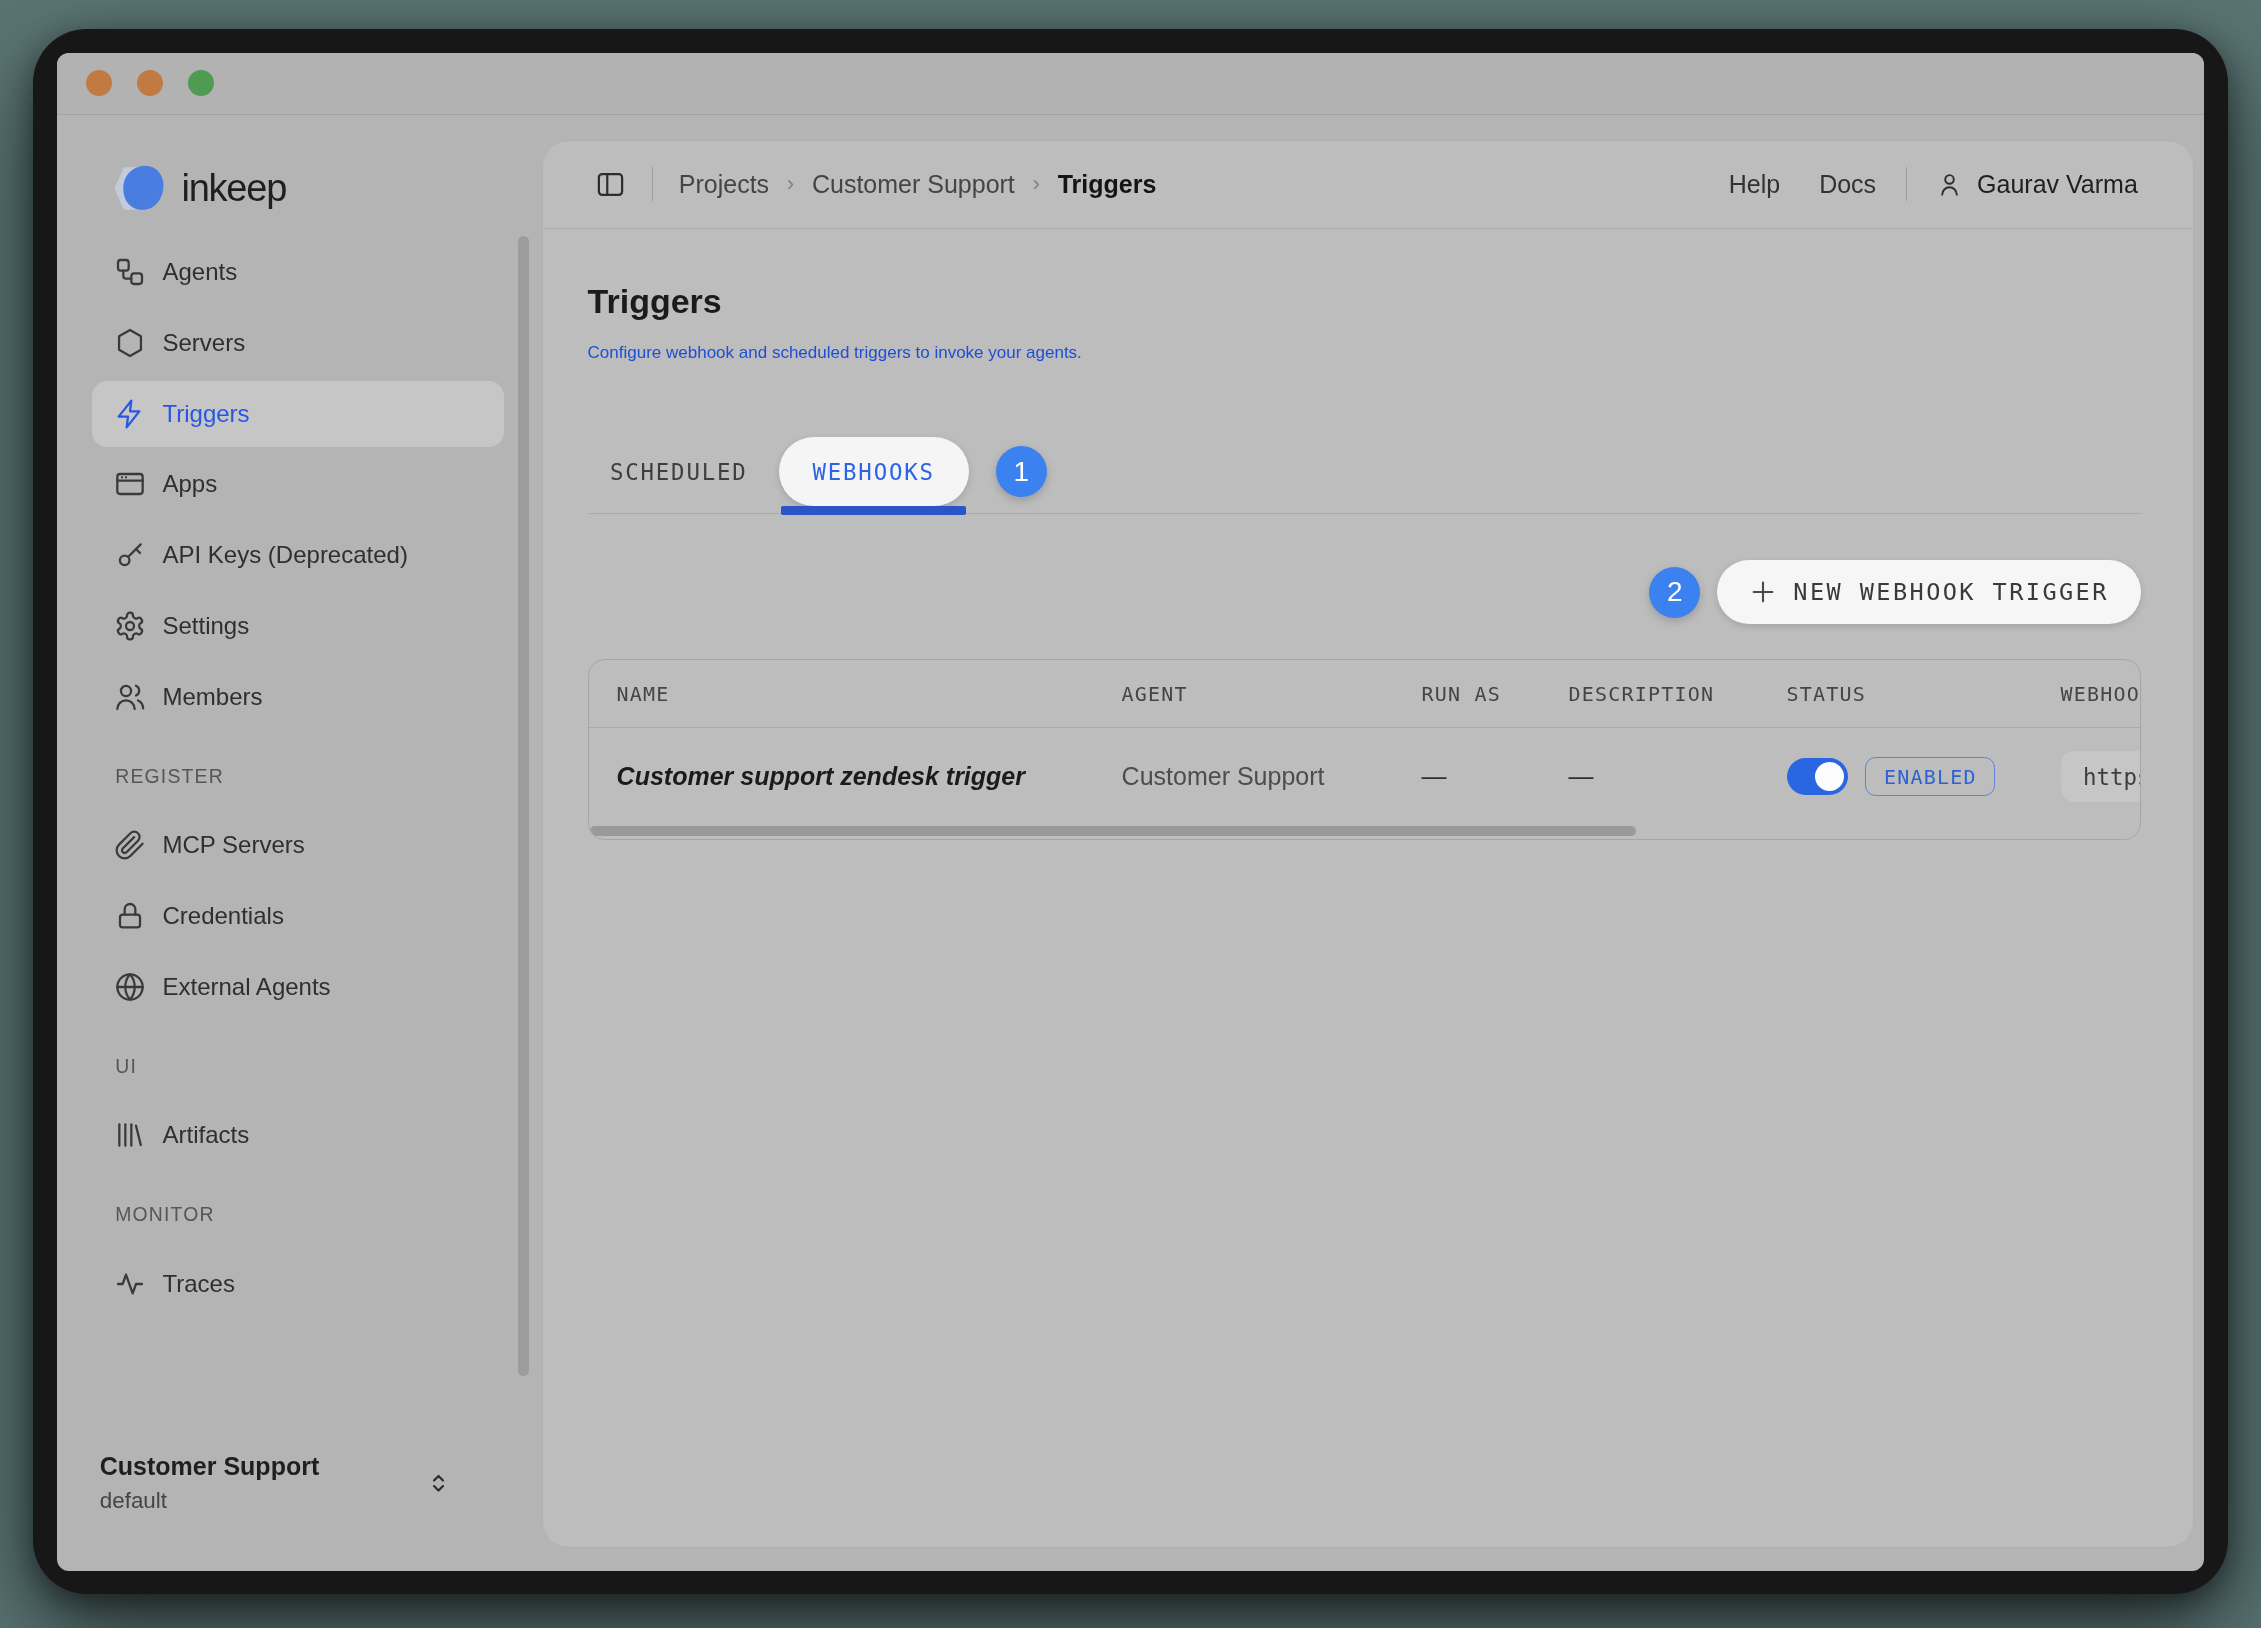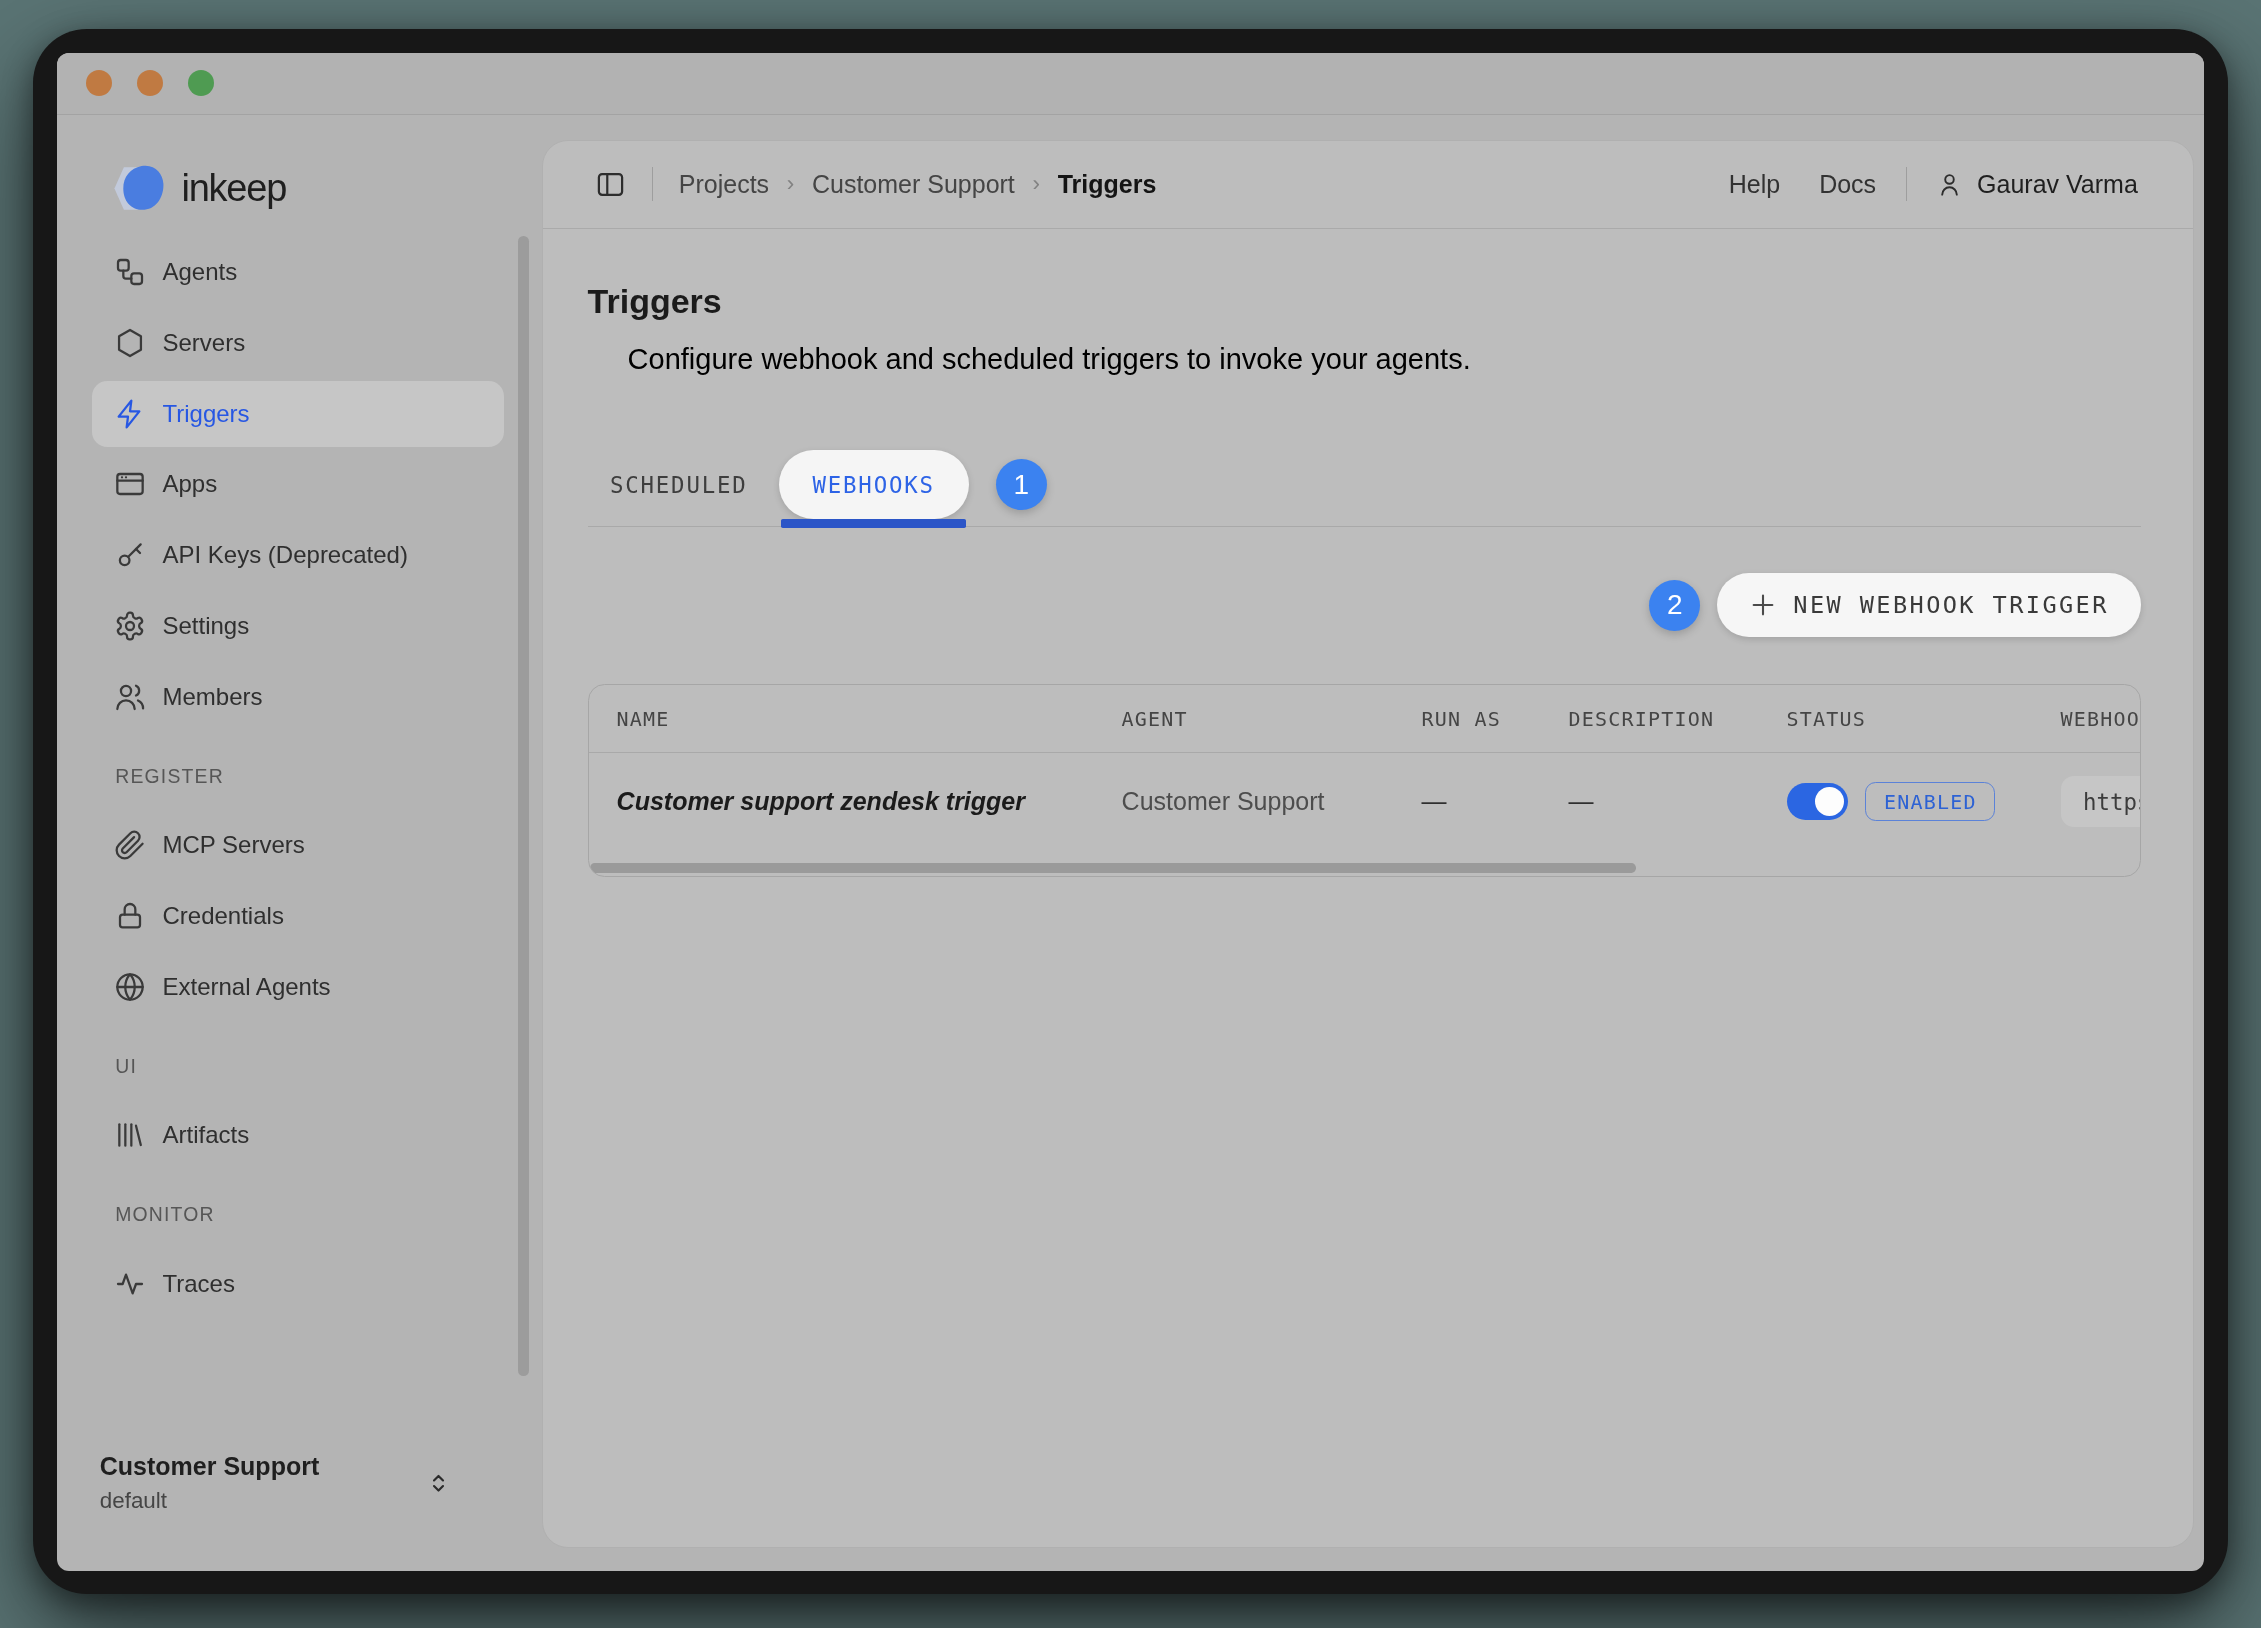--- a/index.html
+++ b/index.html
@@ -60,21 +60,21 @@
   .crumb-sep { color:#828282; font-size:22.4px; }
   .crumb-current { color:#141414; font-weight:700; }
   .header-right { margin-left:auto; display:flex; align-items:center; font-size:25px; color:#323232; }
   .hlink { margin-left:39px; }
   .header-right .vdivider { margin:0 29.4px; }
   .user { display:flex; align-items:center; gap:14px; color:#1f1f1f; }
   .user svg { width:27px; height:27px; color:#2d2d2d; }
 
   .panel-body { flex:1; min-height:0; display:flex; flex-direction:column; padding:0 52px 0 45px; }
   .page-title { margin-top:53px; font-size:34px; font-weight:600; color:#1b1b1b; }
-  .page-desc { margin-top:22.4px; font-size:29px; color:#000000;margin-left:40px; }
+  .page-desc { margin-top:22.4px; font-size:17px; color:#1d4ed8; }
 
   .tabs { margin-top:67px; height:84px; flex:none; border-bottom:1.2px solid #a9a9a9;
     display:flex; align-items:center; }
   .tab-scheduled { margin-left:22.4px; font-size:22.4px; letter-spacing:1.8px; color:#3e3e3e; cursor:default; }
   .tab-active-wrap { margin-left:31px; height:100%; display:flex; align-items:center; position:relative; }
   .tab-pill { height:69px; padding:0 34px; border-radius:35px; background:#f5f5f5;
     display:flex; align-items:center; font-size:22.4px; letter-spacing:1.8px; color:#2d63e6;
     box-shadow:0 2.4px 7px rgba(0,0,0,.14); }
   .tab-underline { position:absolute; left:2.4px; right:2.4px; bottom:-1.2px; height:8.8px;
     background:#2b55c7; border-radius:1.8px; }
@@ -82,22 +82,22 @@
     display:flex; align-items:center; justify-content:center; font-size:28px; font-weight:300;
     box-shadow:0 3.5px 8.2px rgba(0,0,0,.18); flex:none; }
   .anno-1 { margin-left:27px; }
 
   .toolbar { margin-top:46px; flex:none; display:flex; justify-content:flex-end; align-items:center; gap:16.5px; }
   .btn-new { height:64px; border-radius:33px; background:#f6f6f6; display:flex; align-items:center;
     gap:16.5px; padding:0 32px; font-size:23.6px; letter-spacing:2.4px; color:#3a3a3a;
     box-shadow:0 2.4px 7px rgba(0,0,0,.14); cursor:default; white-space:nowrap; }
   .btn-new svg { width:28px; height:28px; color:#4a4a4a; flex:none; }
 
-  .table { margin-top:47px; flex:none; position:relative; border:1.2px solid #a6a6a6;
-    border-radius:16.5px; overflow:hidden; padding-bottom:26px; }
+  .table { margin-top:35px; flex:none; position:relative; border:1.2px solid #a6a6a6;
+    border-radius:16.5px; overflow:hidden; padding-bottom:14px; }
   .thead, .trow { display:grid; grid-template-columns:505px 300px 147px 218px 274px 1fr;
     padding-left:28px; align-items:center; }
   .thead { height:68px; border-bottom:1.2px solid #a9a9a9; }
   .th { font-size:20px; letter-spacing:1.2px; color:#454545; white-space:nowrap; }
   .trow { height:97px; }
   .td { font-size:25px; color:#2f2f2f; white-space:nowrap; }
   .td-name { font-weight:600; color:#1b1b1b;font-style:italic; }
   .td-agent { color:#4d4d4d; }
   .td-status { display:flex; align-items:center; gap:17.7px; }
   .toggle { width:61px; height:37px; border-radius:19px; background:#2b66e2; position:relative; flex:none; }

